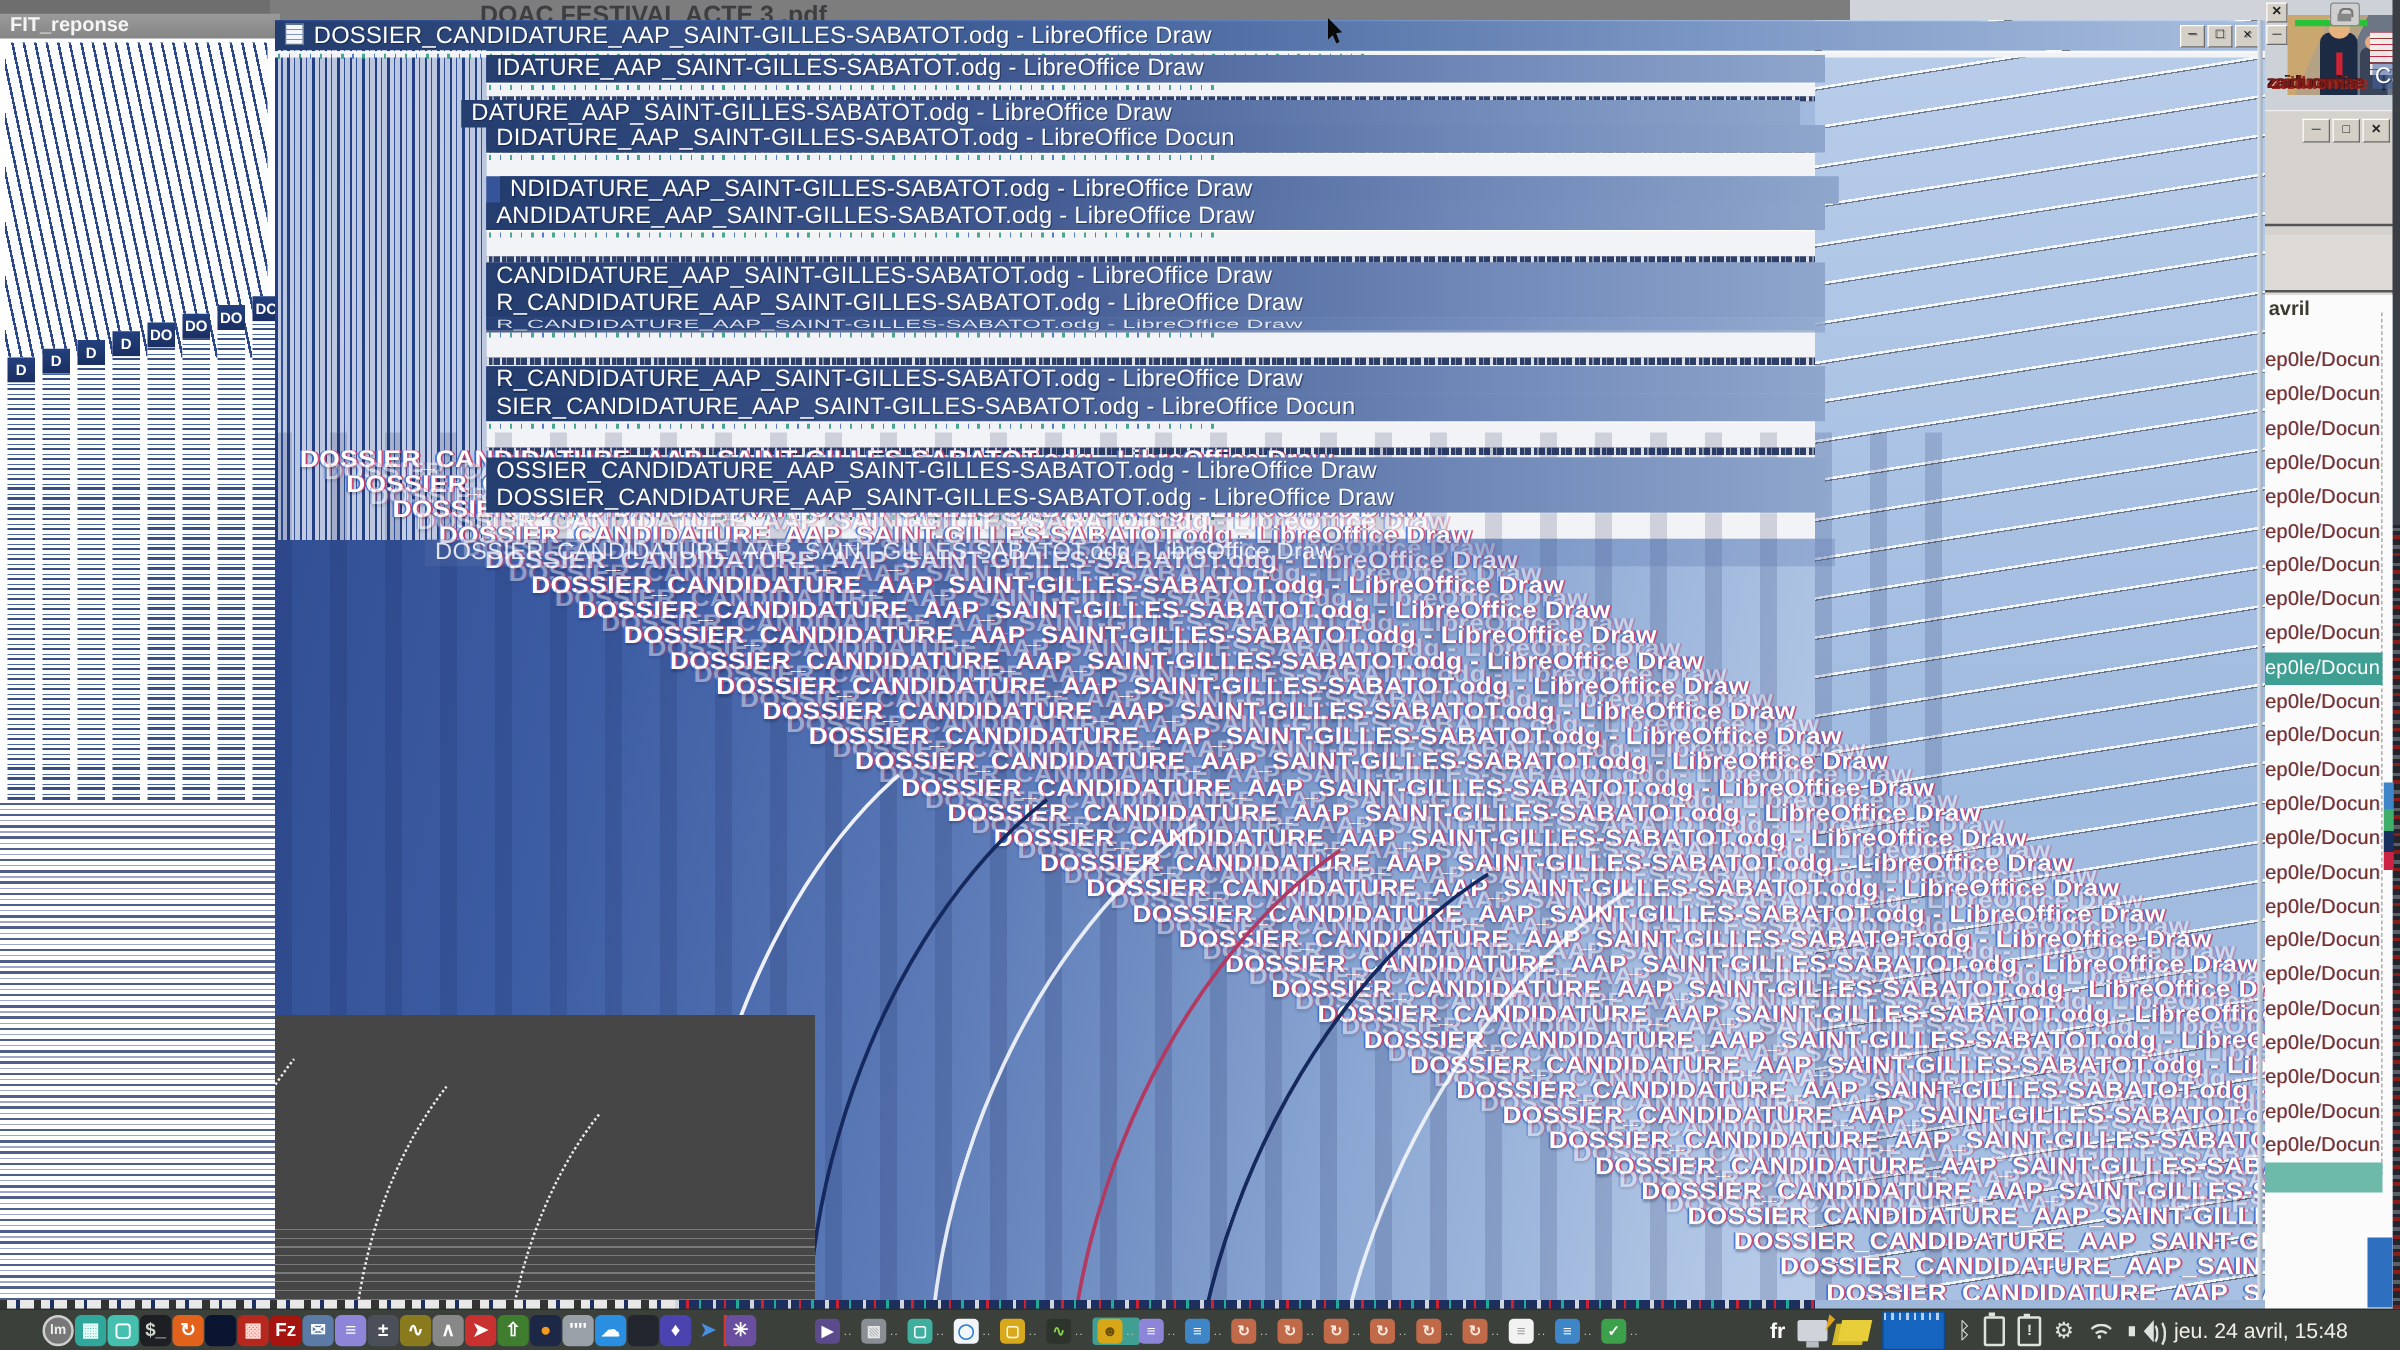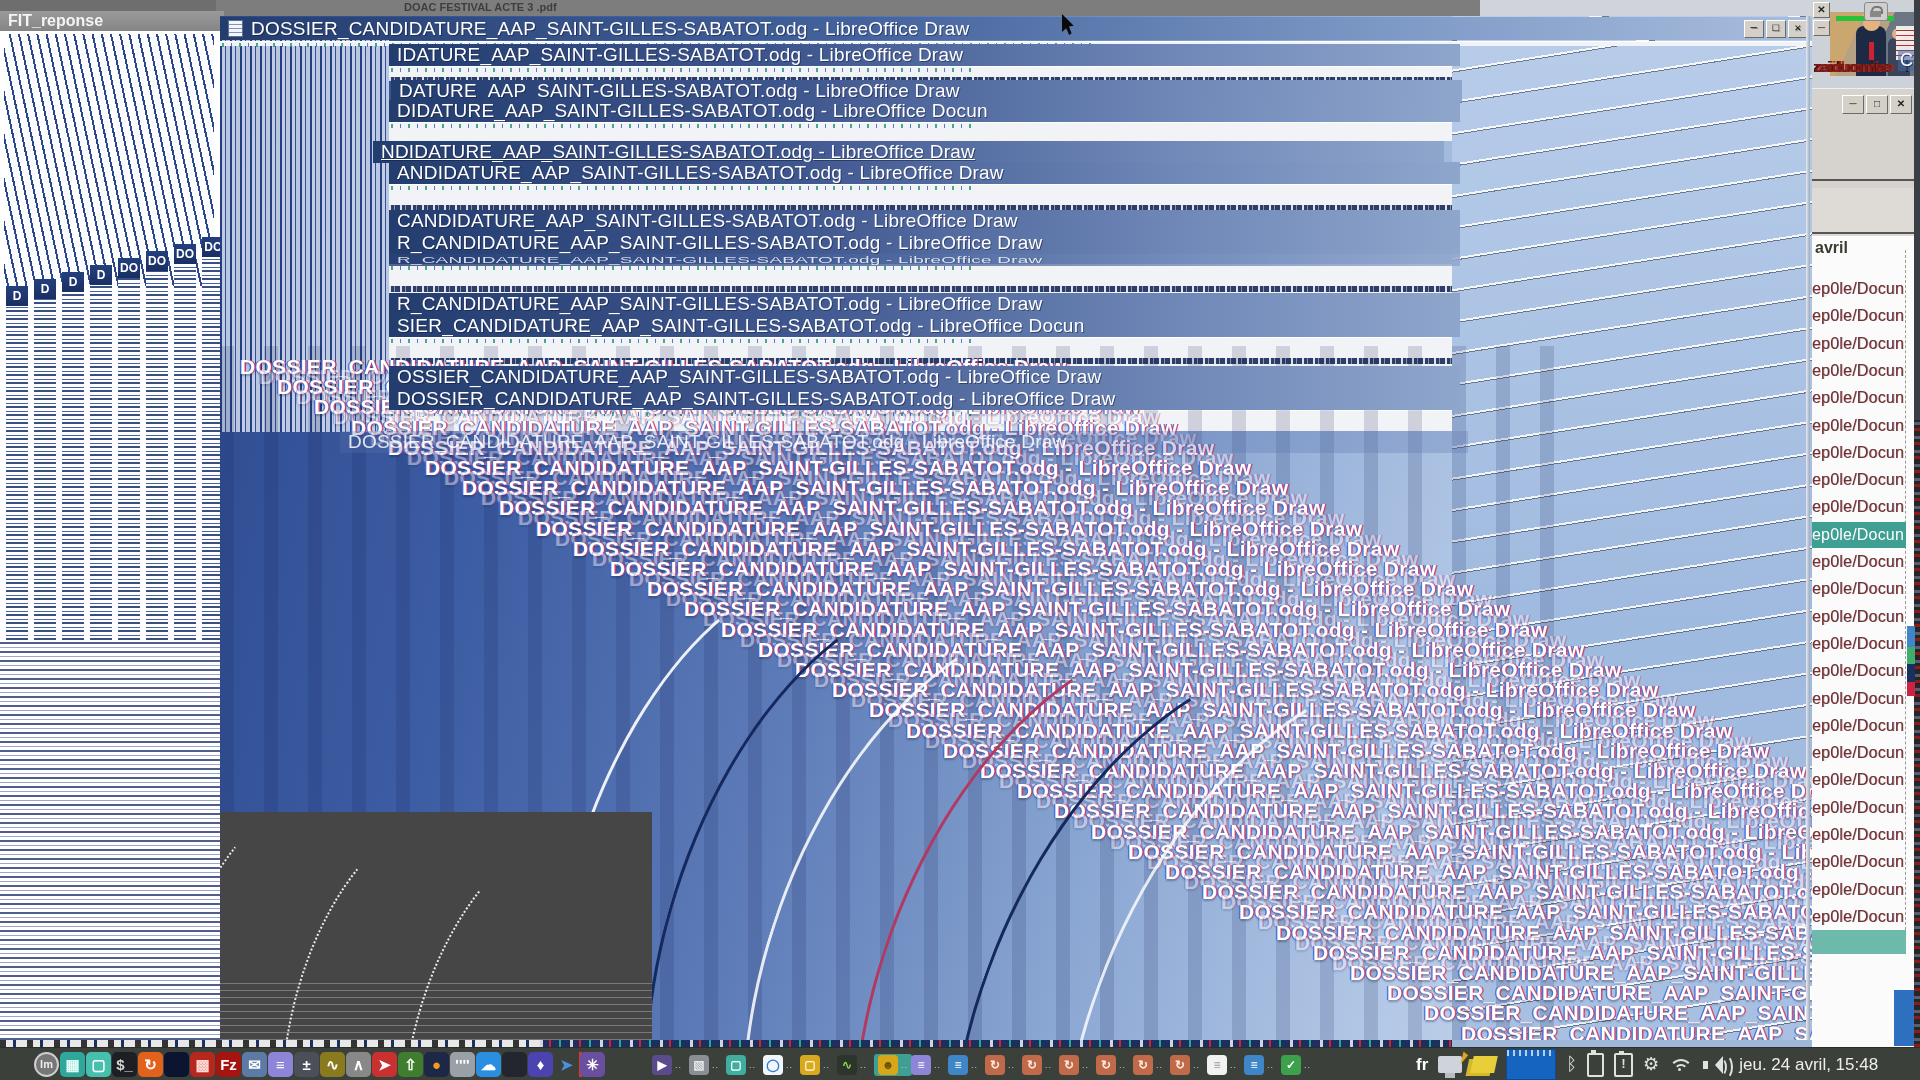--- a/index.html
+++ b/index.html
@@ -4,21 +4,21 @@
 <style>
   html,body{margin:0;padding:0;background:#000;}
   .screen{position:relative;width:1920px;height:1080px;overflow:hidden;
           font-family:"Liberation Sans",sans-serif;background:#9db6d8;}
   .abs{position:absolute;}
   
   .strip-a{left:0;top:0;width:316px;height:12px;background:#6e6e6e;}
   .fit-bar{left:0;top:11px;width:216px;height:20px;background:linear-gradient(180deg,#9a9a9a,#858585);
            border-bottom:1px solid #fff;color:#f4f4f4;font-weight:bold;font-size:16px;line-height:20px;padding-left:8px;}
   .strip-b{left:216px;top:0;width:1264px;height:17px;background:#7d7d7d;overflow:hidden;}
-  .bg-title{position:absolute;left:188px;top:1px;font-size:11px;font-weight:bold;color:#2f2f33;opacity:.8;white-space:nowrap;}
+  .bg-title{position:absolute;left:168px;top:1px;font-size:20px;font-weight:bold;color:#2f2f33;opacity:.8;white-space:nowrap;}
   .strip-c{left:1480px;top:0;width:332px;height:17px;background:#d0d4da;}
   
   .left-body{left:0;top:31px;width:220px;height:1016px;background:#fff;}
   .slashes{left:4px;top:34px;width:210px;height:252px;
     background:
       repeating-linear-gradient(78deg,transparent 0 3px,#16357e 3px 5px,transparent 5px 9px),
       repeating-linear-gradient(90deg,rgba(255,255,255,.95) 0 4px,rgba(230,236,246,.2) 4px 14px,rgba(255,255,255,.95) 14px 18px);
     opacity:.9;}
   .mini-win{position:absolute;width:22px;background:#f6f8ff;}
   .mini-head{height:20px;background:linear-gradient(180deg,#23407e,#1a2f62);color:#fff;
@@ -315,23 +315,23 @@
       </div>
     <div class="darkzone" data-name="glitch-dark-zone">
       <div class="warc" style="left:-60px;top:-40px;width:420px;height:620px;" data-name="arc-trail"></div>
       <div class="warc" style="left:60px;top:-20px;width:430px;height:640px;" data-name="arc-trail"></div>
       <div class="warc" style="left:180px;top:0;width:440px;height:660px;" data-name="arc-trail"></div>
     </div>
   </div>
 
   <div id="trailBars">
       <div class="tbar" data-name="titlebar-trail" style="left: 389px; top: 44px; width: 1063px; height: 22px;"><span>IDATURE_AAP_SAINT-GILLES-SABATOT.odg - LibreOffice Draw</span></div>
-      <div class="tbar" data-name="titlebar-trail" style="left: 391px; top: 80px; width: 1063px; height: 22px;"><span>DATURE_AAP_SAINT-GILLES-SABATOT.odg - LibreOffice Draw</span></div>
+      <div class="tbar" data-name="titlebar-trail" style="left: 369px; top: 80px; width: 1063px; height: 22px;"><span>DATURE_AAP_SAINT-GILLES-SABATOT.odg - LibreOffice Draw</span></div>
       <div class="tbar" data-name="titlebar-trail" style="left: 389px; top: 100px; width: 1063px; height: 22px;"><span>DIDATURE_AAP_SAINT-GILLES-SABATOT.odg - LibreOffice Docun</span></div>
-      <div class="tbar" data-name="titlebar-trail" style="left: 373px; top: 141px; width: 1063px; height: 22px; text-decoration: underline;"><span>NDIDATURE_AAP_SAINT-GILLES-SABATOT.odg - LibreOffice Draw</span></div>
+      <div class="tbar" data-name="titlebar-trail" style="left: 400px; top: 141px; width: 1063px; height: 22px;"><span>NDIDATURE_AAP_SAINT-GILLES-SABATOT.odg - LibreOffice Draw</span></div>
       <div class="tbar" data-name="titlebar-trail" style="left: 389px; top: 162px; width: 1063px; height: 22px;"><span>ANDIDATURE_AAP_SAINT-GILLES-SABATOT.odg - LibreOffice Draw</span></div>
       <div class="tbar" data-name="titlebar-trail" style="left: 389px; top: 210px; width: 1063px; height: 22px;"><span>CANDIDATURE_AAP_SAINT-GILLES-SABATOT.odg - LibreOffice Draw</span></div>
       <div class="tbar" data-name="titlebar-trail" style="left: 389px; top: 232px; width: 1063px; height: 22px;"><span>R_CANDIDATURE_AAP_SAINT-GILLES-SABATOT.odg - LibreOffice Draw</span></div>
       <div class="tbar ghost1" data-name="titlebar-trail" style="left: 389px; top: 254px; width: 1063px; height: 12px;"><span>R_CANDIDATURE_AAP_SAINT-GILLES-SABATOT.odg - LibreOffice Draw</span></div>
       <div class="tbar" data-name="titlebar-trail" style="left: 389px; top: 293px; width: 1063px; height: 22px;"><span>R_CANDIDATURE_AAP_SAINT-GILLES-SABATOT.odg - LibreOffice Draw</span></div>
       <div class="tbar" data-name="titlebar-trail" style="left: 389px; top: 315px; width: 1063px; height: 22px;"><span>SIER_CANDIDATURE_AAP_SAINT-GILLES-SABATOT.odg - LibreOffice Docun</span></div>
       <div class="tbar" data-name="titlebar-trail" style="left: 389px; top: 366px; width: 1063px; height: 22px;"><span>OSSIER_CANDIDATURE_AAP_SAINT-GILLES-SABATOT.odg - LibreOffice Draw</span></div>
       <div class="tbar" data-name="titlebar-trail" style="left: 389px; top: 388px; width: 1063px; height: 22px;"><span>DOSSIER_CANDIDATURE_AAP_SAINT-GILLES-SABATOT.odg - LibreOffice Draw</span></div>
       <div class="tbar ghost2" data-name="titlebar-trail" style="left: 340px; top: 431px; width: 1120px; height: 22px;"><span>DOSSIER_CANDIDATURE_AAP_SAINT-GILLES-SABATOT.odg - LibreOffice Draw</span></div>
     </div>

